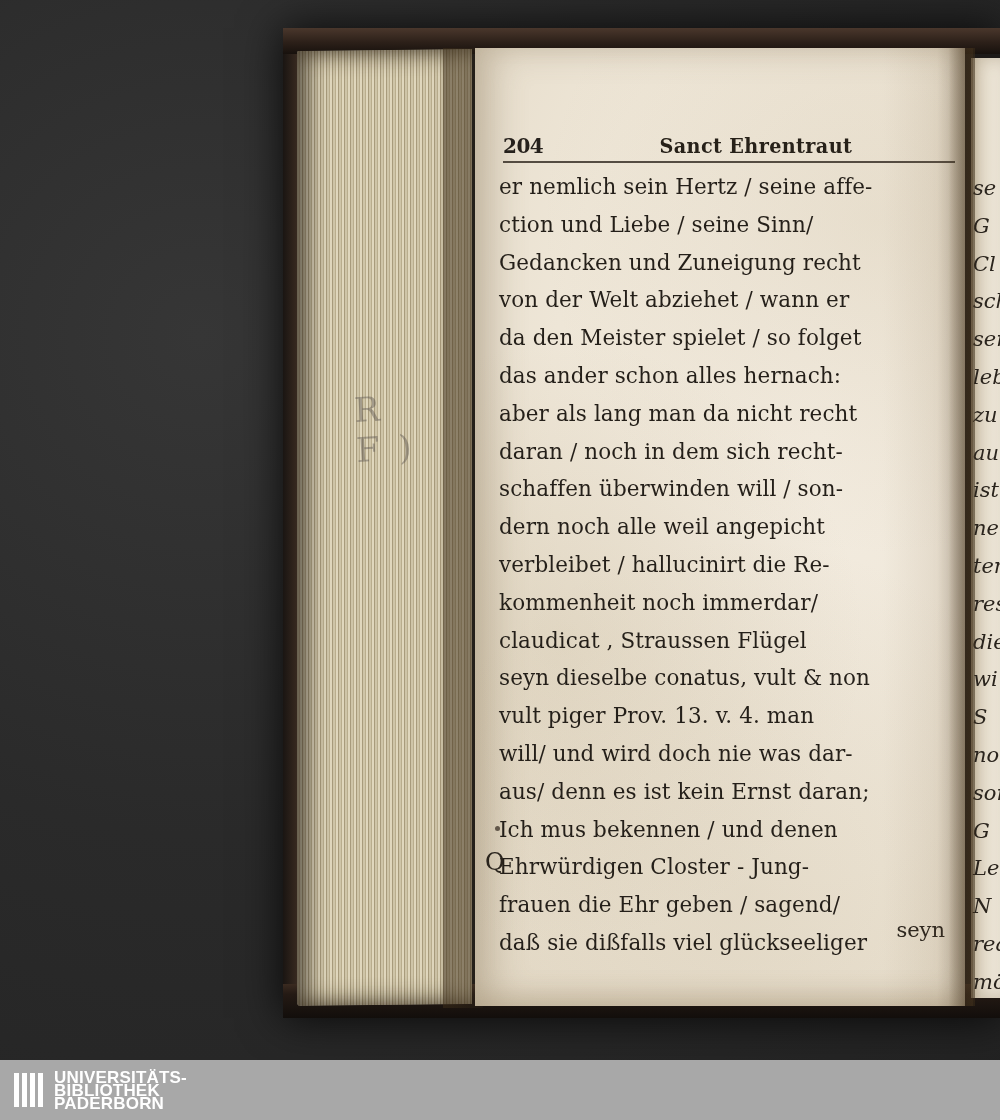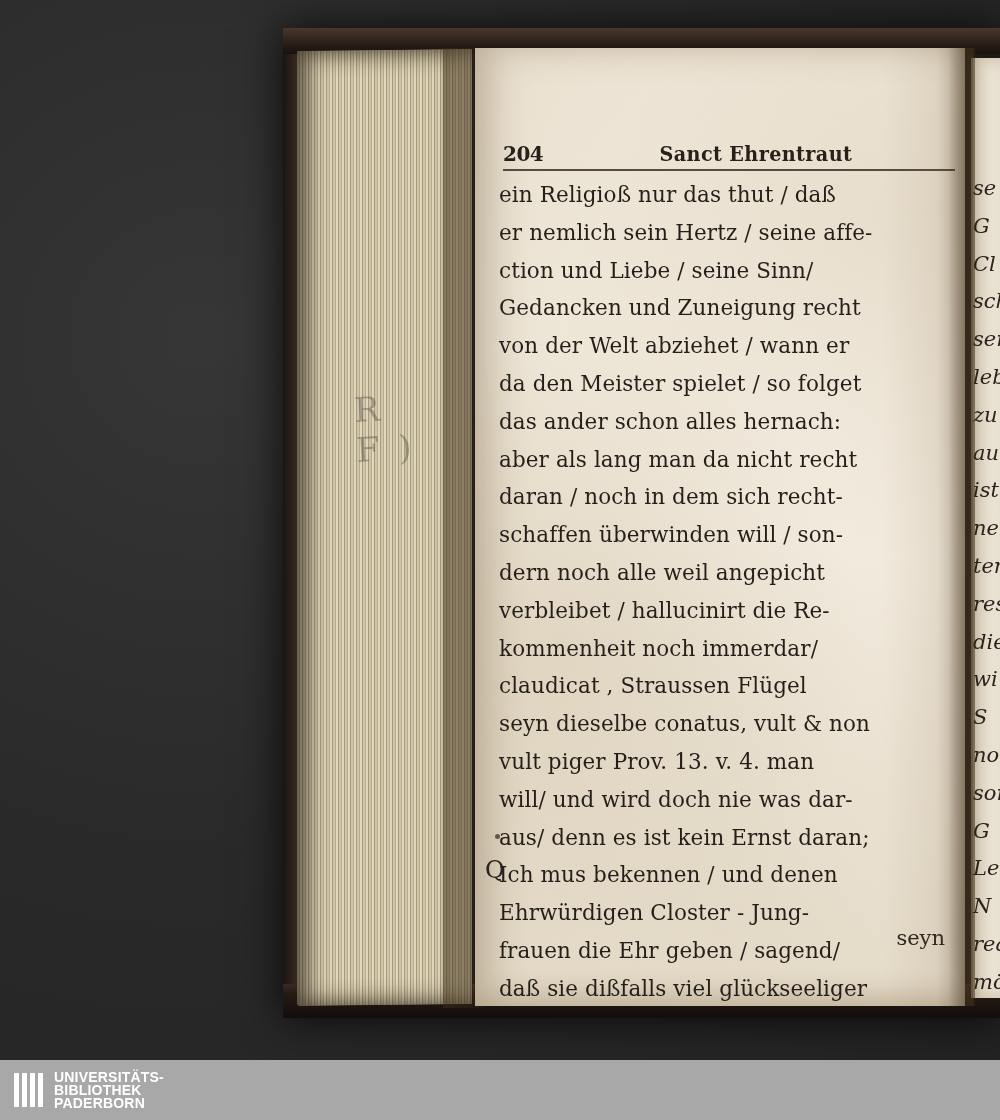--- a/index.html
+++ b/index.html
@@ -137,21 +137,21 @@
     top: 20px;
     width: 26px;
     height: 958px;
     background: linear-gradient(90deg, rgba(90,72,45,0.02), rgba(60,45,25,0.55));
     pointer-events: none;
   }
 
   
   .page-inner {
     position: absolute;
-    left: 0; top: 16px;
+    left: 0; top: 8px;
     width: 490px; height: 814px;
     padding: 0;
   }
 
   .head-line {
     position: absolute;
     left: 28px;
     top: 78px;
     width: 452px;
     display: flex;
@@ -282,21 +282,21 @@
   .lib-logo i {
     display: block;
     width: 5px;
     background: #ffffff;
     height: 34px;
   }
   .lib-text {
     margin-left: 10px;
     color: #ffffff;
     font-family: "Liberation Sans", sans-serif;
-    font-size: 14px;
+    font-size: 17px;
     font-weight: bold;
     line-height: 13px;
     letter-spacing: 0.2px;
   }
 
   
   .curve {
     position: absolute;
     left: 600px;
     top: 20px;
@@ -330,21 +330,20 @@
 
       <div class="page-inner">
 
         <div class="head-line">
           <span class="folio">204</span>
           <span class="running-title">Sanct Ehrentraut</span>
         </div>
         <div class="head-rule"></div>
 
         <div class="textblock">
-          <div class="line">ein Religioß nur das thut /  daß</div>
           <div class="line">er nemlich sein Hertz /  seine affe-</div>
           <div class="line">ction  und  Liebe /  seine Sinn/</div>
           <div class="line">Gedancken und Zuneigung recht</div>
           <div class="line">von der Welt abziehet /  wann er</div>
           <div class="line">da den Meister spielet /  so folget</div>
           <div class="line">das  ander  schon  alles  hernach:</div>
           <div class="line">aber als lang man da nicht recht</div>
           <div class="line">daran /  noch in dem sich recht-</div>
           <div class="line">schaffen überwinden will /  son-</div>
           <div class="line">dern  noch  alle  weil  angepicht</div>

